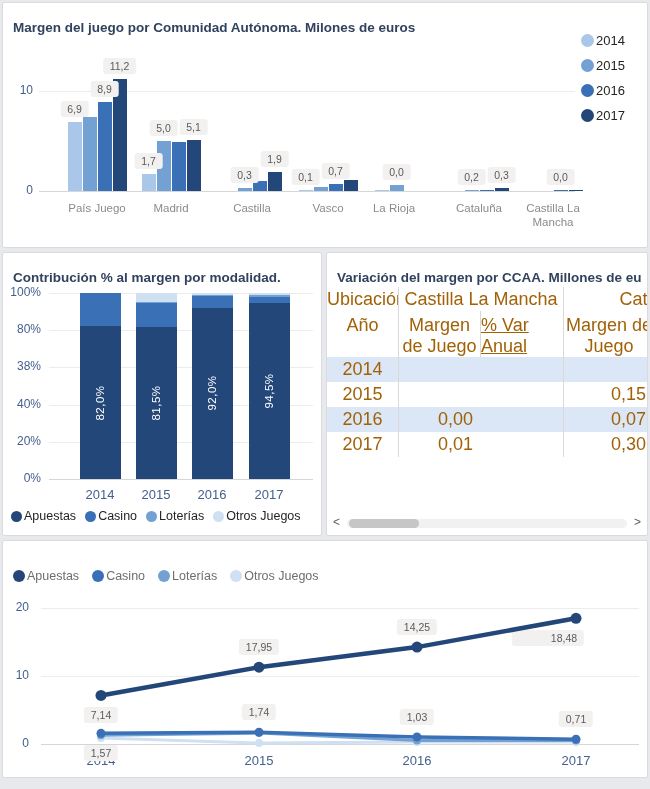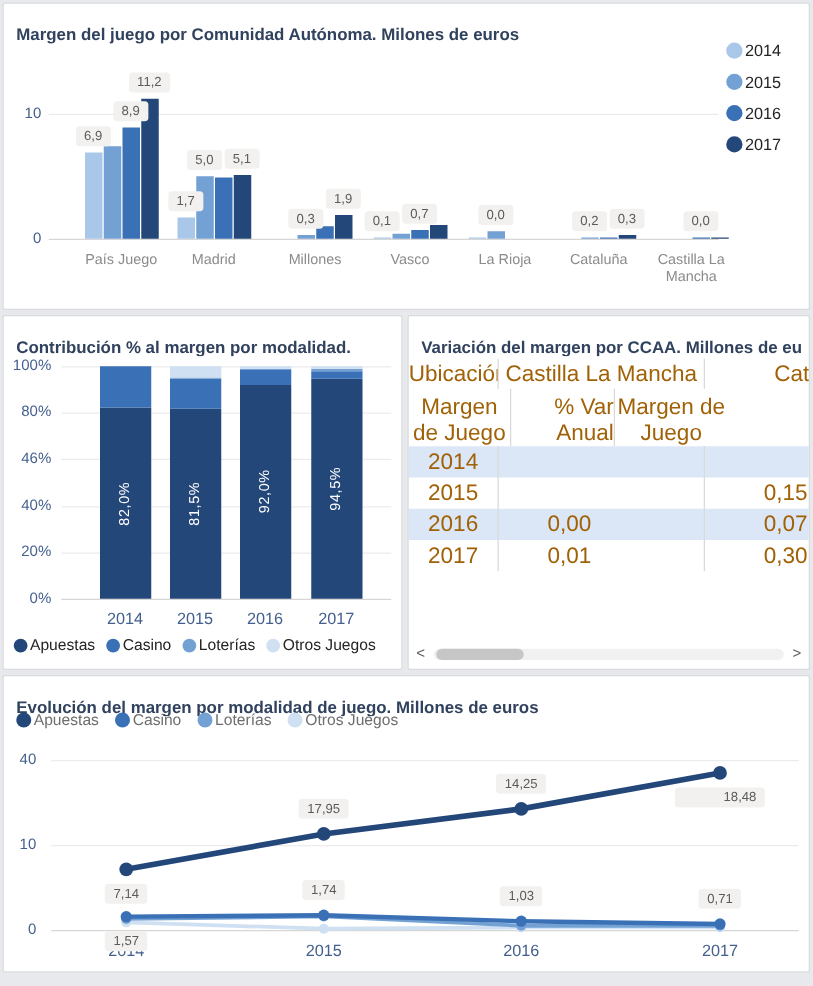--- a/index.html
+++ b/index.html
@@ -72,32 +72,32 @@
       <div class="bar" style="left: 183.5px; top: 137px; width: 14px; height: 51px; background: rgb(36, 71, 122);"></div>
       <div class="pill" style="left: 145.5px; top: 150px;">1,7</div>
       <div class="pill" style="left: 160.5px; top: 117px;">5,0</div>
       <div class="pill" style="left: 190.5px; top: 116px;">5,1</div>
       <div class="cat-label" style="left: 168px; top: 198px; width: 80px;">Madrid</div>
       <div class="bar" style="left: 234.5px; top: 185px; width: 14px; height: 3px; background: rgb(116, 161, 211);"></div>
       <div class="bar" style="left: 249.5px; top: 178px; width: 14px; height: 10px; background: rgb(58, 112, 181);"></div>
       <div class="bar" style="left: 264.5px; top: 169px; width: 14px; height: 19px; background: rgb(36, 71, 122);"></div>
       <div class="pill" style="left: 241.5px; top: 164px;">0,3</div>
       <div class="pill" style="left: 271.5px; top: 148px;">1,9</div>
-      <div class="cat-label" style="left: 249px; top: 198px; width: 80px;">Millones</div>
+      <div class="cat-label" style="left: 249px; top: 198px; width: 80px;">Castilla</div>
       <div class="bar" style="left: 295.5px; top: 187px; width: 14px; height: 1px; background: rgb(169, 199, 232);"></div>
       <div class="bar" style="left: 310.5px; top: 184px; width: 14px; height: 4px; background: rgb(116, 161, 211);"></div>
       <div class="bar" style="left: 325.5px; top: 181px; width: 14px; height: 7px; background: rgb(58, 112, 181);"></div>
       <div class="bar" style="left: 340.5px; top: 177px; width: 14px; height: 11px; background: rgb(36, 71, 122);"></div>
       <div class="pill" style="left: 302.5px; top: 166px;">0,1</div>
       <div class="pill" style="left: 332.5px; top: 160px;">0,7</div>
       <div class="cat-label" style="left: 325px; top: 198px; width: 80px;">Vasco</div>
       <div class="bar" style="left: 371.5px; top: 187px; width: 14px; height: 1px; background: rgb(169, 199, 232);"></div>
       <div class="bar" style="left: 386.5px; top: 182px; width: 14px; height: 6px; background: rgb(116, 161, 211);"></div>
       <div class="pill" style="left: 393.5px; top: 161px;">0,0</div>
-      <div class="cat-label" style="left: 401px; top: 198px; width: 80px;">La Rioja</div>
+      <div class="cat-label" style="left: 391px; top: 198px; width: 80px;">La Rioja</div>
       <div class="bar" style="left: 461.5px; top: 186.5px; width: 14px; height: 1.5px; background: rgb(116, 161, 211);"></div>
       <div class="bar" style="left: 476.5px; top: 187px; width: 14px; height: 1px; background: rgb(58, 112, 181);"></div>
       <div class="bar" style="left: 491.5px; top: 185px; width: 14px; height: 3px; background: rgb(36, 71, 122);"></div>
       <div class="pill" style="left: 468.5px; top: 165.5px;">0,2</div>
       <div class="pill" style="left: 498.5px; top: 164px;">0,3</div>
       <div class="cat-label" style="left: 476px; top: 198px; width: 80px;">Cataluña</div>
       <div class="bar" style="left: 550.5px; top: 186.5px; width: 14px; height: 1.5px; background: rgb(58, 112, 181);"></div>
       <div class="bar" style="left: 565.5px; top: 187px; width: 14px; height: 1px; background: rgb(36, 71, 122);"></div>
       <div class="pill" style="left: 557.5px; top: 165.5px;">0,0</div>
       <div class="cat-label" style="left: 550px; top: 198px; width: 80px;">Castilla La Mancha</div>
@@ -124,21 +124,21 @@
 
 <section class="card" id="card-stacked">
   <h2 class="card-title">Contribución % al margen por modalidad.</h2>
   <div id="stacked-plot">
       <div class="tick" style="left: 2px; top: 218px; width: 36px;">0%</div>
       <div class="baseline" style="left: 46px; top: 226px; width: 264px;"></div>
       <div class="tick" style="left: 2px; top: 180.8px; width: 36px;">20%</div>
       <div class="gridline" style="left: 46px; top: 188.8px; width: 264px;"></div>
       <div class="tick" style="left: 2px; top: 143.6px; width: 36px;">40%</div>
       <div class="gridline" style="left: 46px; top: 151.6px; width: 264px;"></div>
-      <div class="tick" style="left: 2px; top: 106.4px; width: 36px;">46%</div>
+      <div class="tick" style="left: 2px; top: 106.4px; width: 36px;">38%</div>
       <div class="gridline" style="left: 46px; top: 114.4px; width: 264px;"></div>
       <div class="tick" style="left: 2px; top: 69.2px; width: 36px;">80%</div>
       <div class="gridline" style="left: 46px; top: 77.2px; width: 264px;"></div>
       <div class="tick" style="left: 2px; top: 32px; width: 36px;">100%</div>
       <div class="gridline" style="left: 46px; top: 40px; width: 264px;"></div>
       <div class="bar" style="left: 76.5px; top: 73.48px; width: 41px; height: 152.52px; background: rgb(36, 71, 122);"></div>
       <div class="bar" style="left: 76.5px; top: 40px; width: 41px; height: 33.48px; background: rgb(58, 112, 181);"></div>
       <div class="inside-label" style="left: 97px; top: 149.74px;">82,0%</div>
       <div class="x-year" style="left: 97px; top: 234px;">2014</div>
       <div class="bar" style="left: 132.5px; top: 74.41px; width: 41px; height: 151.59px; background: rgb(36, 71, 122);"></div>
@@ -182,22 +182,23 @@
 
 <section class="card" id="card-table">
   <h2 class="card-title">Variación del margen por CCAA. Millones de eur...</h2>
   <div class="tbl" id="table-body">
       <div class="trow thead" style="height: 24px;">
         <div class="tcell" style="width: 72px; line-height: 24px; text-align: center; border-right: 1px solid rgb(217, 217, 217);">Ubicación</div>
         <div class="tcell" style="width: 165px; line-height: 24px; text-align: center; border-right: 1px solid rgb(217, 217, 217);">Castilla La Mancha</div>
         <div class="tcell" style="width: 183px; line-height: 24px; text-align: center;">Cataluña</div>
       </div>
       <div class="trow thead" style="height: 46px;">
+        <div class="tcell" style="width: 72px; text-align: center; padding-top: 4px; border-right: 1px solid rgb(217, 217, 217);">Año</div>
         <div class="tcell" style="width: 82px; text-align: center; padding-top: 4px; border-right: 1px solid rgb(217, 217, 217);">Margen de Juego</div>
-        <div class="tcell" style="width: 83px; text-align: right; padding-top: 4px; border-right: 1px solid rgb(217, 217, 217);">% Var Anual</div>
+        <div class="tcell" style="width: 83px; text-align: left; padding-top: 4px; border-right: 1px solid rgb(217, 217, 217); text-decoration: underline;">% Var Anual</div>
         <div class="tcell" style="text-align: center; padding-top: 4px; width: 90px;">Margen de Juego</div>
       </div>
       <div class="trow" style="height: 25px; background: rgb(219, 231, 246);">
         <div class="tcell" style="width: 72px; line-height: 25px; text-align: center; border-right: 1px solid rgb(217, 217, 217);">2014</div>
         <div class="tcell" style="width: 82px; line-height: 25px; text-align: right; padding-right: 8px;"></div>
         <div class="tcell" style="width: 83px; line-height: 25px; text-align: right; padding-right: 8px; border-right: 1px solid rgb(217, 217, 217);"></div>
         <div class="tcell" style="width: 90px; line-height: 25px; text-align: right; padding-right: 8px;"></div>
       </div>
       <div class="trow" style="height: 25px;">
         <div class="tcell" style="width: 72px; line-height: 25px; text-align: center; border-right: 1px solid rgb(217, 217, 217);">2015</div>
@@ -220,21 +221,20 @@
     </div>
   <div id="table-scrollbar" style="position:absolute;left:2px;right:2px;bottom:5px;height:13px;">
     <span class="sb-arrow" style="left:4px;">&lt;</span>
     <div class="sb-track"></div>
     <div class="sb-thumb"></div>
     <span class="sb-arrow" style="right:4px;">&gt;</span>
   </div>
 </section>
 
 <section class="card" id="card-evolution">
-  <h2 class="card-title">Evolución del margen por modalidad de juego. Millones de euros</h2>
   <div id="evo-legend" style="position:absolute;left:10px;top:28px;display:flex;align-items:center;gap:13px;">
       <div class="legend-item" style="gap: 2px;">
         <span class="dot" style="width: 12px; height: 12px; background: rgb(36, 71, 122);"></span>
         <span style="font-size: 12.5px; color: rgb(110, 110, 110);">Apuestas</span>
       </div>
       <div class="legend-item" style="gap: 2px;">
         <span class="dot" style="width: 12px; height: 12px; background: rgb(58, 112, 181);"></span>
         <span style="font-size: 12.5px; color: rgb(110, 110, 110);">Casino</span>
       </div>
       <div class="legend-item" style="gap: 2px;">
@@ -244,30 +244,30 @@
       <div class="legend-item" style="gap: 2px;">
         <span class="dot" style="width: 12px; height: 12px; background: rgb(207, 224, 242);"></span>
         <span style="font-size: 12.5px; color: rgb(110, 110, 110);">Otros Juegos</span>
       </div>
     </div>
   <div id="evo-plot" style="position: absolute; left: 0px; top: 0px; width: 644px; height: 236px;">
       <div class="tick" style="left: 2px; top: 195px; width: 24px;">0</div>
       <div class="baseline" style="left: 38px; top: 203px; width: 598px;"></div>
       <div class="tick" style="left: 2px; top: 127px; width: 24px;">10</div>
       <div class="gridline" style="left: 38px; top: 135px; width: 598px;"></div>
-      <div class="tick" style="left: 2px; top: 59px; width: 24px;">40</div>
+      <div class="tick" style="left: 2px; top: 59px; width: 24px;">20</div>
       <div class="gridline" style="left: 38px; top: 67px; width: 598px;"></div>
       <div class="x-year" style="left: 98px; top: 212px;">2014</div>
       <div class="x-year" style="left: 256px; top: 212px;">2015</div>
       <div class="x-year" style="left: 414px; top: 212px;">2016</div>
       <div class="x-year" style="left: 573px; top: 212px;">2017</div>
       <div class="pill" style="left: 98px; top: 166.448px; z-index: 1;">7,14</div>
       <div class="pill" style="left: 256px; top: 98.16px; z-index: 1;">17,95</div>
       <div class="pill" style="left: 414px; top: 78.1px; z-index: 1;">14,25</div>
-      <div class="pill" style="left: 573px; top: 89.336px; z-index: 1; padding-left: 39px;">18,48</div>
+      <div class="pill" style="left: 545px; top: 89.336px; z-index: 1; padding-left: 39px;">18,48</div>
       <div class="pill" style="left: 98px; top: 204.324px; z-index: 1;">1,57</div>
       <div class="pill" style="left: 256px; top: 163.168px; z-index: 1;">1,74</div>
       <div class="pill" style="left: 414px; top: 167.996px; z-index: 1;">1,03</div>
       <div class="pill" style="left: 573px; top: 170.172px; z-index: 1;">0,71</div>
       <svg width="644" height="236" style="z-index: 2;">
         <polyline points="98,196.88 256,201.98 414,200.96 573,200.96" fill="none" stroke="#cfe0f2" stroke-width="3"></polyline>
         <circle cx="98" cy="196.88" r="4" fill="#cfe0f2"></circle>
         <circle cx="256" cy="201.98" r="4" fill="#cfe0f2"></circle>
         <circle cx="414" cy="200.96" r="4" fill="#cfe0f2"></circle>
         <circle cx="573" cy="200.96" r="4" fill="#cfe0f2"></circle>

